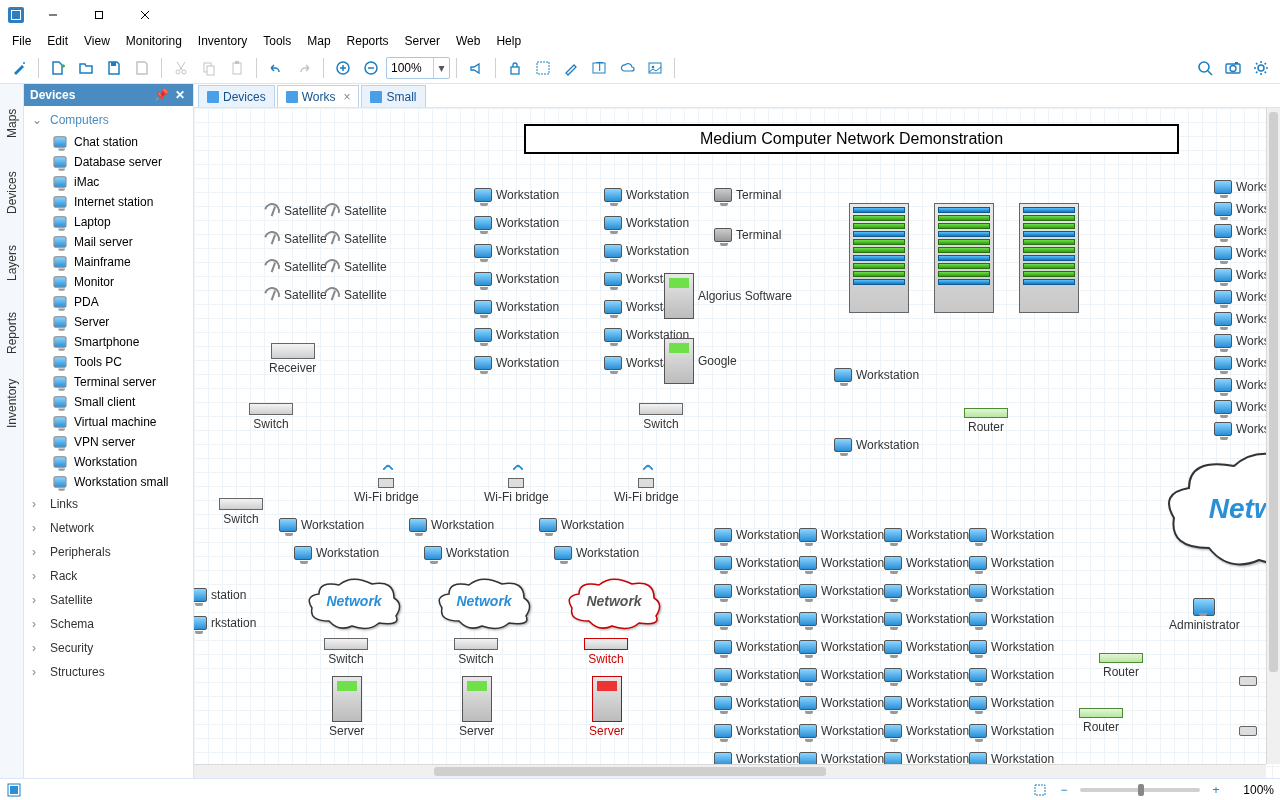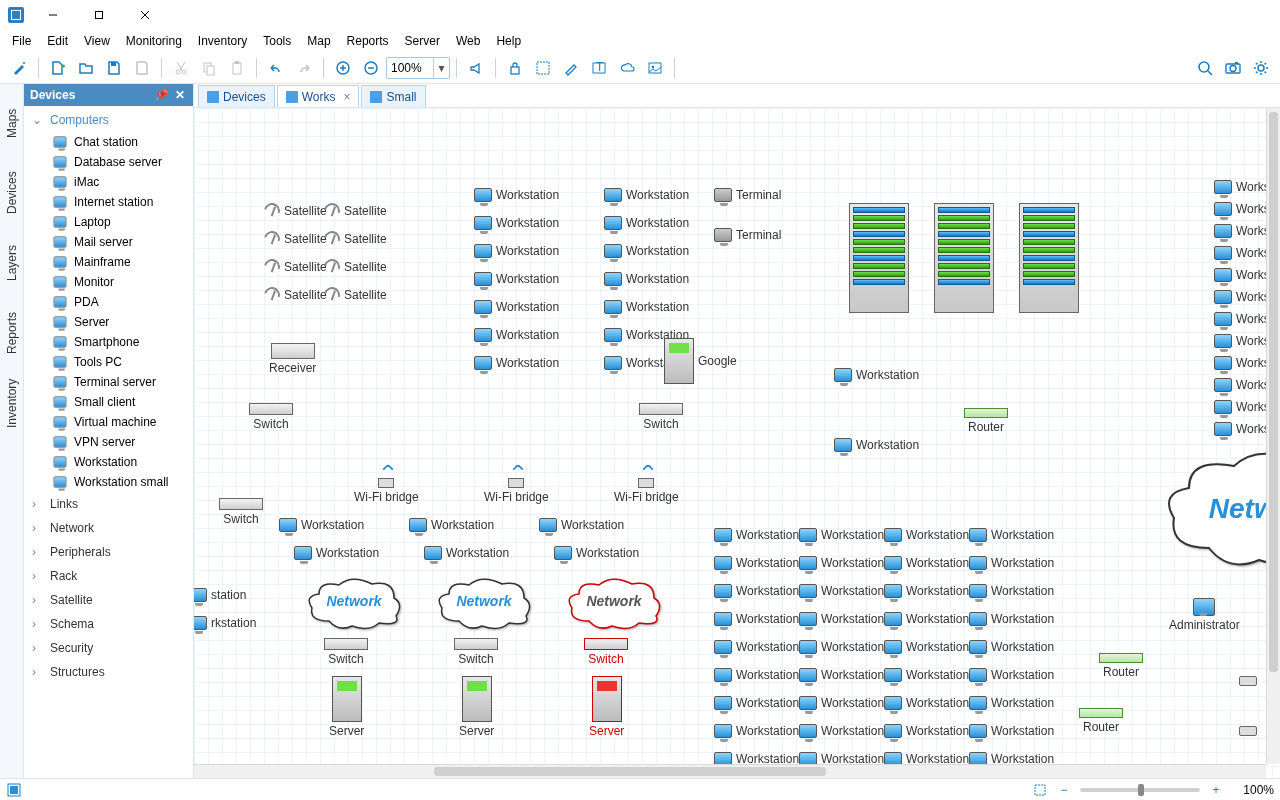--- a/index.html
+++ b/index.html
@@ -447,20 +447,21 @@
           <span>Works</span>
           <span class="closex">×</span>
         </div>
       <div class="tab">
           <span class="ticon"></span>
           <span>Small</span>
         </div>
     </div>
     <div class="canvas-scroll">
       <div class="canvas" id="canvas">
+        <div class="canvas-title">Medium Computer Network Demonstration</div>
 
         <div class="cloud" style="left:965px;top:340px;width:210px;height:130px;">
           <svg width="210" height="130">
               <path d="M50 100 Q10 100 15 70 Q0 45 30 40 Q30 10 75 18 Q100 -5 140 15 Q185 8 185 45 Q210 55 195 85 Q205 110 160 105 Q140 125 100 112 Q70 125 50 100 Z" fill="#fff" stroke="#333" stroke-width="2"></path>
             </svg>
           <div class="ct" style="top:45px;font-size:28px;color:#2a8fd6;">Network</div>
         </div>
       <div class="node side" style="left: 70px; top: 95px;">
             <span class="sat-dish"></span>
             <span class="lbl">Satellite</span>
@@ -557,20 +558,24 @@
             <span class="ws-monitor"></span>
             <span class="lbl">Workstation</span>
           </div>
           <div class="node side" style="left: 520px; top: 80px;">
             <span class="ws-monitor" style="background:linear-gradient(#ccc,#999)"></span>
             <span class="lbl">Terminal</span>
           </div>
           <div class="node side" style="left: 520px; top: 120px;">
             <span class="ws-monitor" style="background:linear-gradient(#ccc,#999)"></span>
             <span class="lbl">Terminal</span>
+          </div>
+          <div class="node side" style="left: 470px; top: 165px;">
+            <span class="srv-box"></span>
+            <span class="lbl">Algorius Software</span>
           </div>
           <div class="node side" style="left: 470px; top: 230px;">
             <span class="srv-box"></span>
             <span class="lbl">Google</span>
           </div>
           <div class="node" style="left: 445px; top: 295px;">
             <span class="switch-box"></span>
             <span class="lbl">Switch</span>
           </div>
           <div class="node" style="left: 655px; top: 95px;">

